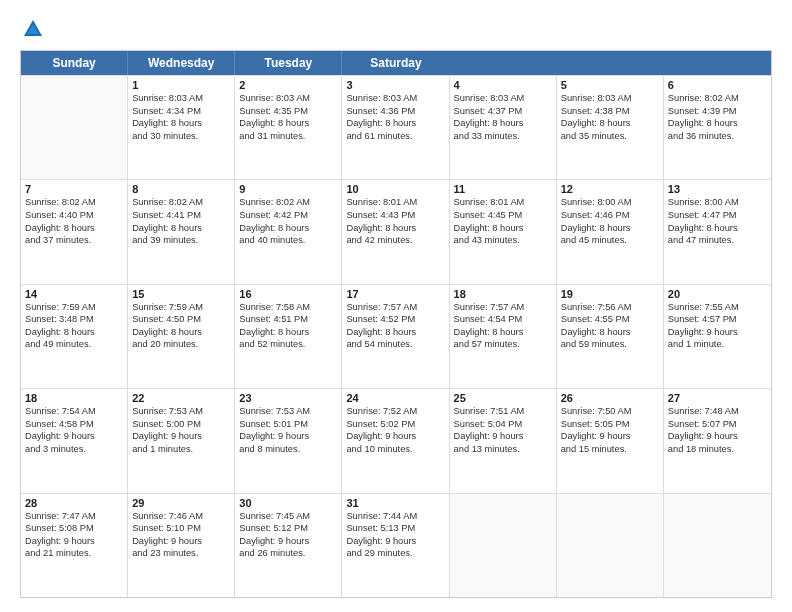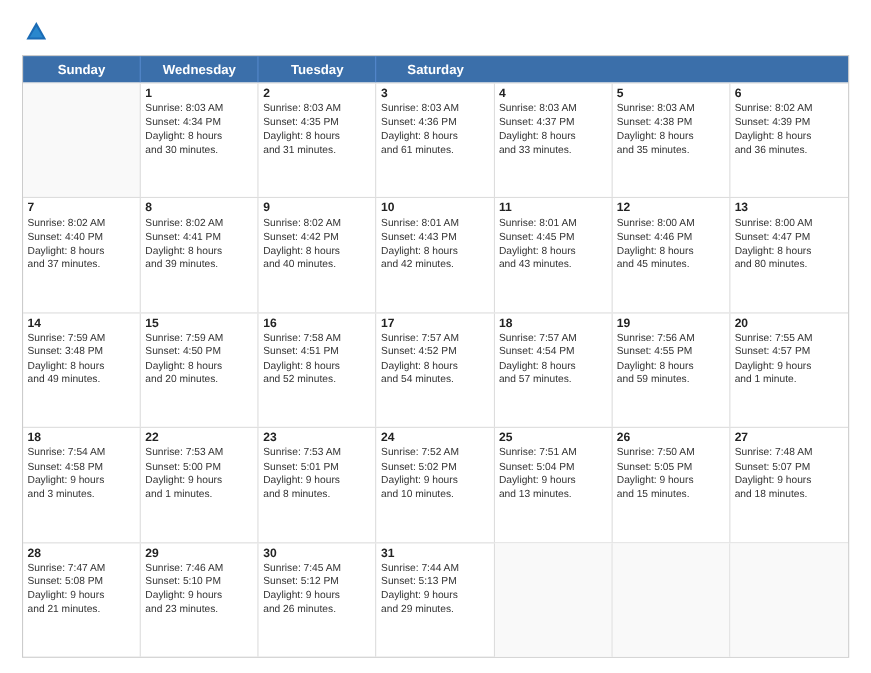--- a/index.html
+++ b/index.html
@@ -231,21 +231,21 @@
             <span class="cell-line">Sunrise: 8:00 AM</span>
             <span class="cell-line">Sunset: 4:46 PM</span>
             <span class="cell-line">Daylight: 8 hours</span>
             <span class="cell-line">and 45 minutes.</span>
           </div>
           <div class="cal-cell">
             <span class="day-num">13</span>
             <span class="cell-line">Sunrise: 8:00 AM</span>
             <span class="cell-line">Sunset: 4:47 PM</span>
             <span class="cell-line">Daylight: 8 hours</span>
-            <span class="cell-line">and 80 minutes.</span>
+            <span class="cell-line">and 47 minutes.</span>
           </div>
         </div>
         <div class="cal-row">
           <div class="cal-cell">
             <span class="day-num">14</span>
             <span class="cell-line">Sunrise: 7:59 AM</span>
             <span class="cell-line">Sunset: 3:48 PM</span>
             <span class="cell-line">Daylight: 8 hours</span>
             <span class="cell-line">and 49 minutes.</span>
           </div>

